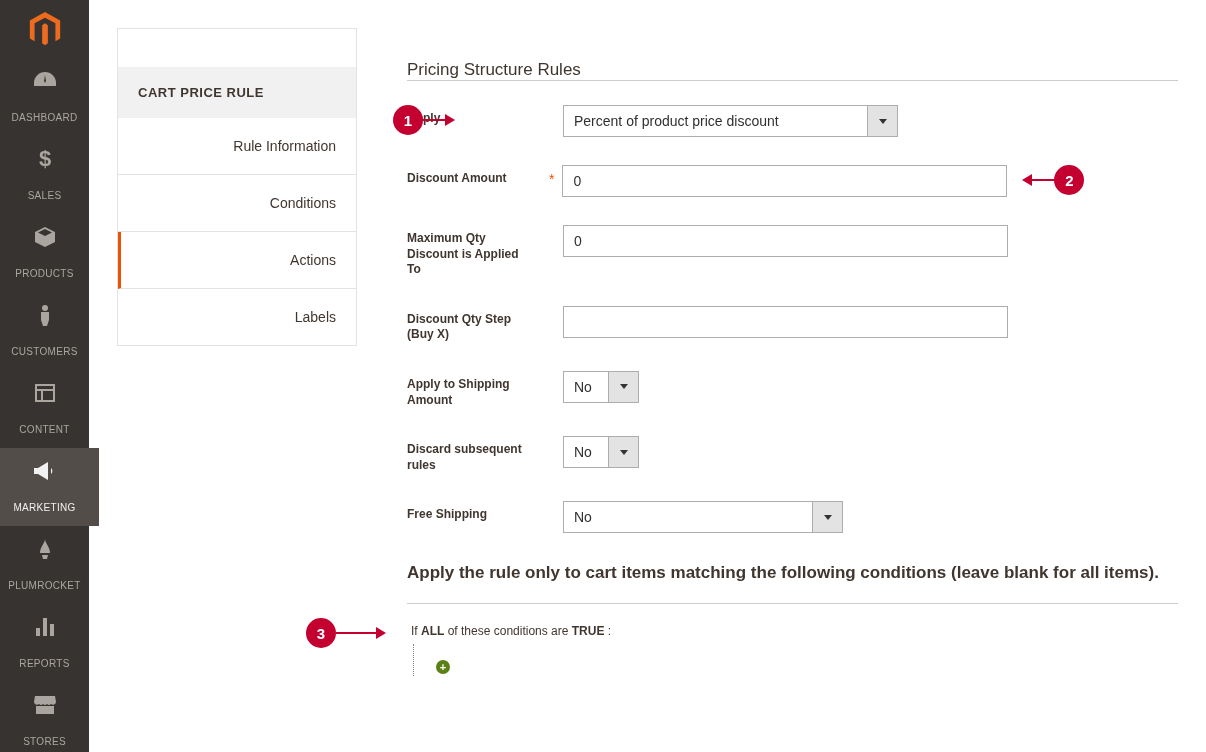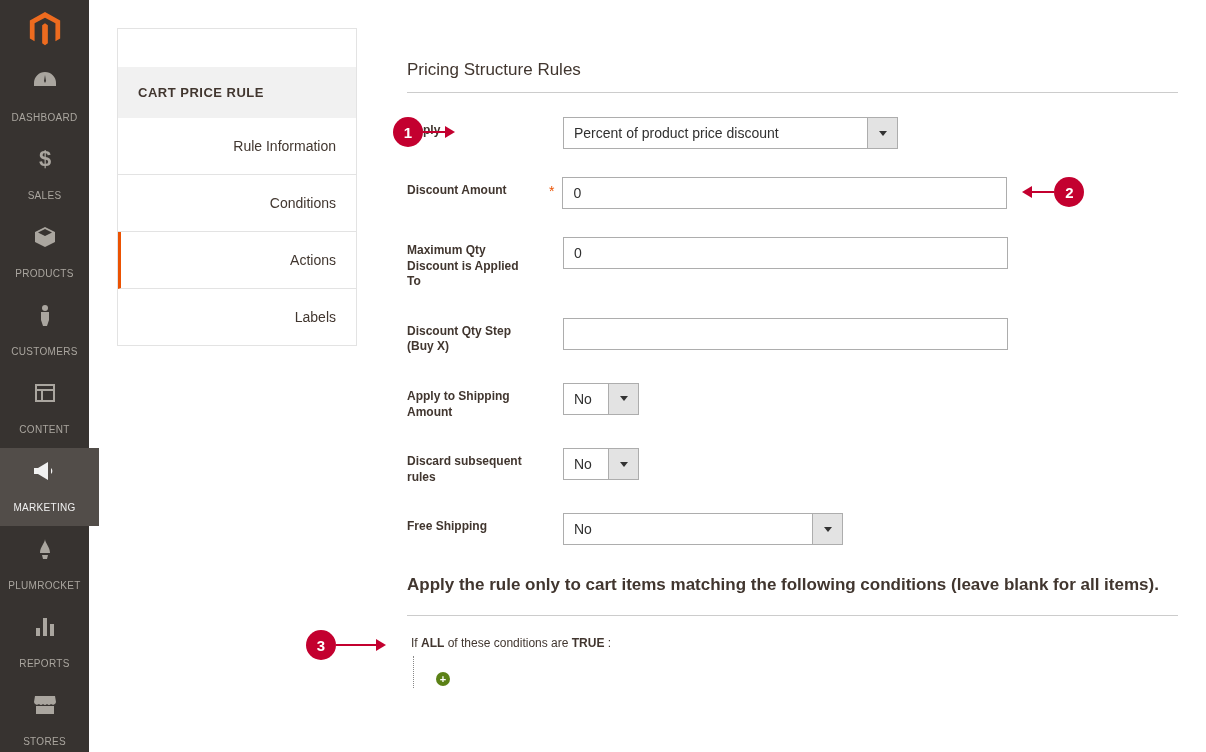--- a/index.html
+++ b/index.html
@@ -16,21 +16,21 @@
 
 .content { flex: 1; padding: 28px 28px 0 28px; display: flex; gap: 50px; }
 
 .panel { width: 240px; background: #fff; border: 1px solid #e3e3e3; height: fit-content; }
 .panel-header { background: #f1f1f1; padding: 18px 20px; font-size: 13px; font-weight: 700; letter-spacing: 0.5px; color: #41362f; margin-top: 38px; }
 .panel-item { padding: 20px 20px; font-size: 14px; color: #41362f; border-bottom: 1px solid #e3e3e3; cursor: pointer; position: relative; text-align: right; }
 .panel-item:last-child { border-bottom: none; }
 .panel-item.selected { border-left: 3px solid #eb5202; padding-left: 34px; color: #41362f; }
 
 .form-area { flex: 1; padding-top: 32px; }
-.section-title { font-size: 17px; color: #41362f; font-weight: 400; margin-bottom: 12px; }
+.section-title { font-size: 17px; color: #41362f; font-weight: 400; margin-bottom: 0; }
 .divider { border: none; border-top: 1px solid #ccc; margin-bottom: 24px; }
 
 .form-row { display: flex; align-items: flex-start; margin-bottom: 28px; position: relative; }
 .form-label { width: 142px; text-align: left; font-size: 12px; color: #41362f; padding-right: 14px; padding-top: 6px; line-height: 1.3; font-weight: 600; }
 .required-mark { color: #eb5202; font-size: 14px; margin-right: 8px; padding-top: 6px; }
 .form-field { display: flex; }
 .form-field input[type="text"] { height: 32px; border: 1px solid #adadad; padding: 0 10px; font-size: 14px; color: #303030; }
 .select-wrap { display: flex; border: 1px solid #adadad; height: 32px; background: #fff; }
 .select-value { padding: 0 10px; display: flex; align-items: center; font-size: 14px; color: #303030; }
 .select-btn { width: 30px; background: #e3e3e3; border-left: 1px solid #adadad; display: flex; align-items: center; justify-content: center; cursor: pointer; }

